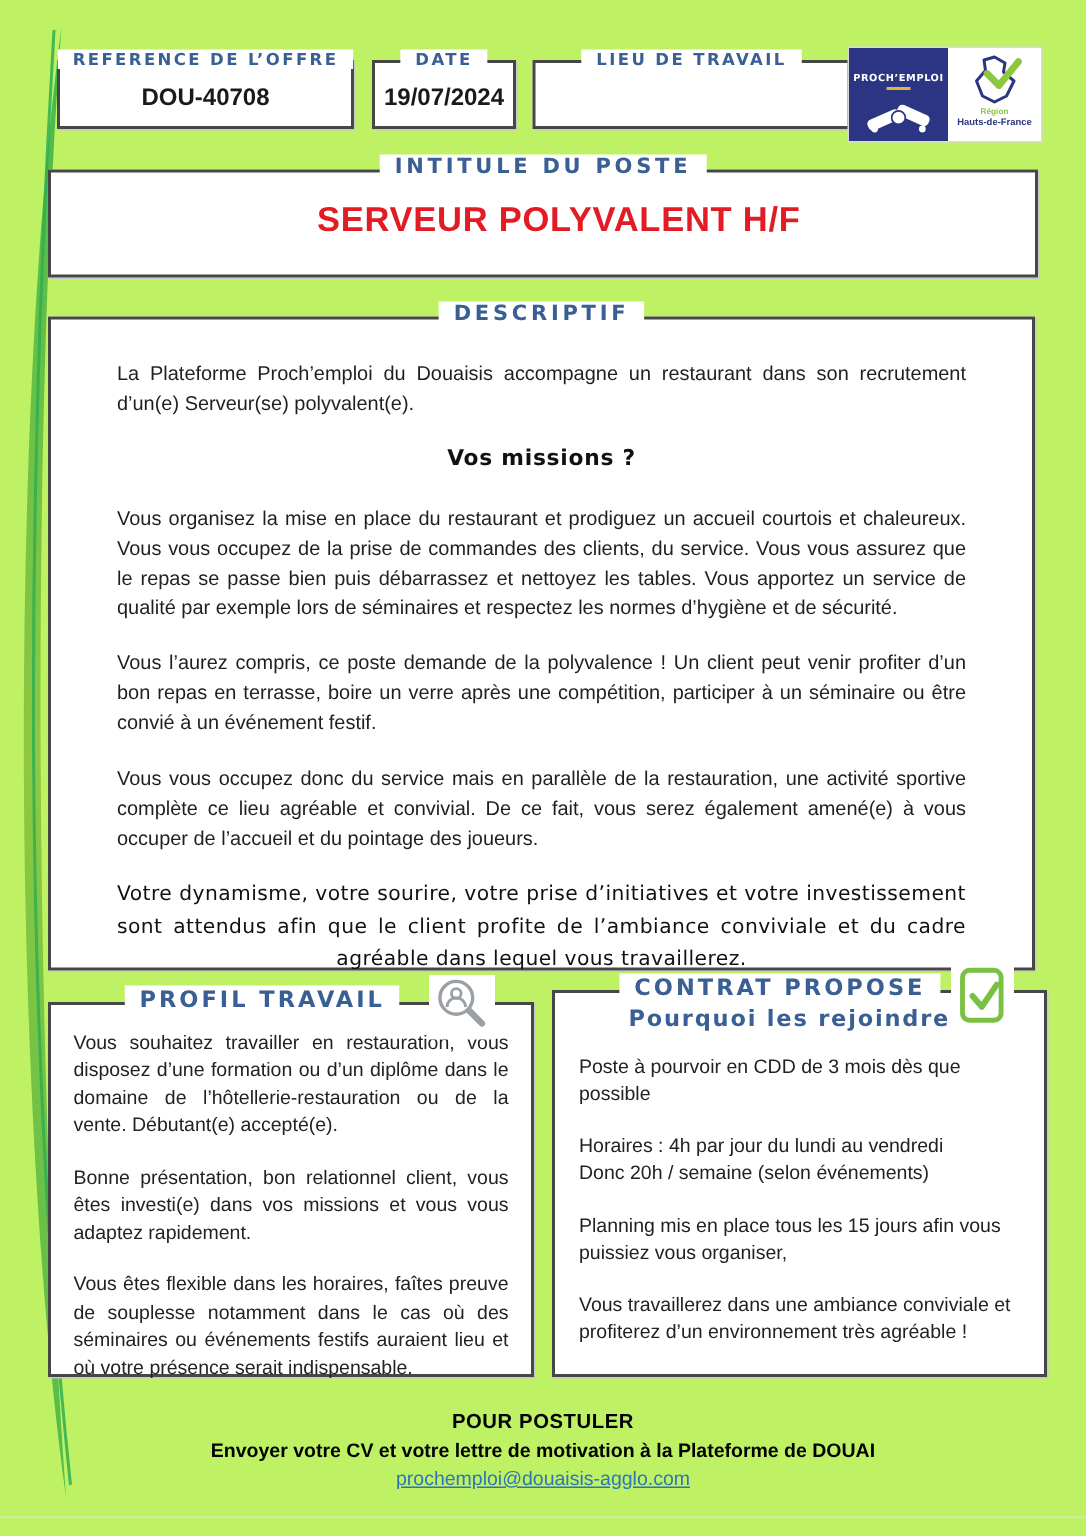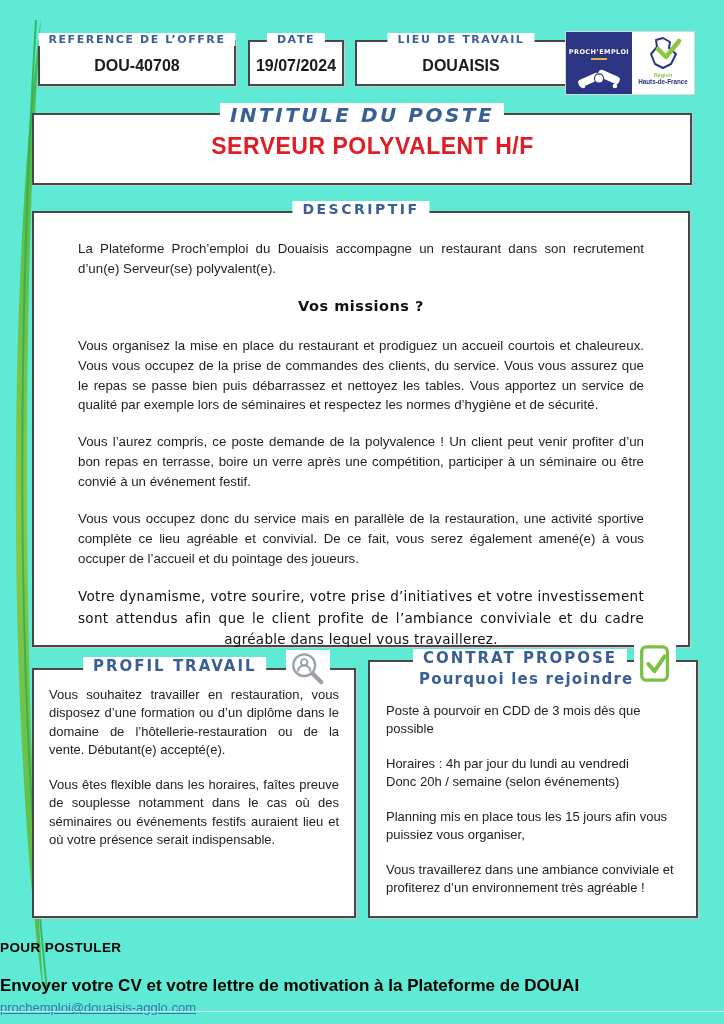--- a/index.html
+++ b/index.html
@@ -1,17 +1,17 @@
 <!DOCTYPE html>
 <html lang="fr"><head>
 <meta charset="utf-8">
 <style>
   html,body{margin:0;padding:0;background:#ffffff;}
   .page{
-    position:relative; width:724px; height:1024px; background:#5eead4;
+    position:relative; width:724px; height:1024px; background:#bef264;
     font-family:"Liberation Sans", sans-serif; color:#222; overflow:hidden;
   }
   
   .box{position:absolute; border:2px solid #474747; background:#fff; box-sizing:border-box; box-shadow:1px 1px 0 #c9c9c9;}
   .box-label{
     position:absolute; left:50%; transform:translateX(-50%);
     background:#fff; padding:0 10px; white-space:nowrap;
     color:#3a5f94; font-weight:bold; font-family:"DejaVu Sans", sans-serif;
   }
   
@@ -19,21 +19,21 @@
   .hdr-value{display:flex; align-items:center; justify-content:center; height:100%;
     font-weight:bold; font-size:16px; color:#1a1a1a; padding-top:6px; box-sizing:border-box;}
   .logo{position:absolute; left:566px; top:32px; width:128px; height:62px; display:flex; box-shadow:0 0 0 1px #d8d8d8;}
   .logo-left{width:66px; background:#2b3583; display:flex; flex-direction:column; align-items:center; padding-top:16px; box-sizing:border-box;}
   .logo-brand{color:#fff; font-size:6.5px; font-weight:bold; letter-spacing:.4px; font-family:"DejaVu Sans", sans-serif;}
   .logo-underline{width:16px;height:2px;background:#e3b33a;margin:2px 0 1px;}
   .logo-right{flex:1; background:#fff; display:flex; flex-direction:column; align-items:center; justify-content:flex-start; padding-top:2px; box-sizing:border-box;}
   .logo-region-small{color:#8dc63f; font-size:5.5px; font-weight:bold; margin-top:-2px;}
   .logo-region{color:#2b3583; font-size:6.3px; font-weight:bold;}
   
-  .intitule-label{top:-12px; font-size:20px; letter-spacing:2.5px;font-style:italic;}
+  .intitule-label{top:-12px; font-size:14px; letter-spacing:2.5px;}
   .job-title{text-align:center; color:#e11c24; font-weight:bold; font-size:23px; padding-top:18px; letter-spacing:.5px;margin-left:21px;}
   
   .desc-label{top:-12px; font-size:14px; letter-spacing:2.5px;}
   .desc-content{padding:26px 44px 0; font-size:13.3px; line-height:1.5; text-align:justify; color:#1f1f1f;}
   .desc-content p{margin:0 0 17px;}
   .missions{ized:none; text-align:center; font-weight:bold; font-family:"DejaVu Sans", sans-serif; font-size:14.5px; margin:2px 0 18px; letter-spacing:.5px; color:#111;}
   .closing{
     font-family:"DejaVu Sans", sans-serif; font-size:13.5px;
     line-height:1.6; letter-spacing:.3px; color:#111; margin-top:4px; text-align-last:center;
   }
@@ -42,23 +42,23 @@
   .profil-content{padding:16px 15px 0; font-size:13px; line-height:1.42; text-align:justify;}
   .profil-content p{margin:0 0 16px;}
   .corner-icon{position:absolute; background:#fff; padding:0 3px;}
   .contrat-sub{
     text-align:center; color:#3a5f94; font-weight:bold; font-family:"DejaVu Sans", sans-serif;
     font-size:15px; letter-spacing:1.2px; margin-top:8px;
   }
   .contrat-content{padding:14px 16px 0; font-size:13px; line-height:1.42;}
   .contrat-content p{margin:0 0 16px;}
   
-  .footer{position:absolute; left:0; top:940px; width:100%; text-align:left;}
+  .footer{position:absolute; left:0; top:940px; width:100%; text-align:center;}
   .footer-heading{font-weight:bold; font-size:13.5px; letter-spacing:.4px; color:#000;}
-  .footer-line{font-weight:bold; font-size:17px; margin-top:21px; color:#000;}
+  .footer-line{font-weight:bold; font-size:13px; margin-top:4px; color:#000;}
   .footer-email{display:inline-block; margin-top:4px; color:#2e75b6; font-size:13px; text-decoration:underline;}
   .bottom-rule{position:absolute; left:0; bottom:12px; width:100%; height:1px; background:#d9dee3;}
   
   .swoosh{position:absolute; left:0; top:0; pointer-events:none;}
 </style>
 </head>
 <body>
 
 <div class="page">
 
@@ -79,21 +79,20 @@
     <div class="hdr-value">DOU-40708</div>
   </div>
 
   <div class="box" style="left:248px; top:40px; width:96px; height:46px;">
     <span class="box-label hdr-label">DATE</span>
     <div class="hdr-value">19/07/2024</div>
   </div>
 
   <div class="box" style="left:355px; top:40px; width:212px; height:46px;">
     <span class="box-label hdr-label">LIEU DE TRAVAIL</span>
-    <div class="hdr-value">DOUAISIS</div>
   </div>
 
   <div class="logo">
     <div class="logo-left">
       <span class="logo-brand">PROCH’EMPLOI</span>
       <span class="logo-underline"></span>
       <svg width="52" height="40" viewBox="0 0 60 44">
         <rect x="2" y="20" width="30" height="10" rx="4" fill="#ffffff" transform="rotate(-24 17 25)"></rect>
         <rect x="28" y="16" width="30" height="10" rx="4" fill="#ffffff" transform="rotate(24 43 21)"></rect>
         <circle cx="30" cy="23" r="6" fill="#ffffff" stroke="#2b3583" stroke-width="1.5"></circle>
@@ -133,20 +132,21 @@
     <span class="corner-icon" style="top:-20px; right:24px;">
       <svg width="38" height="38" viewBox="0 0 40 40">
         <circle cx="16" cy="16" r="11.5" fill="#fff" stroke="#9aa0a6" stroke-width="2.4"></circle>
         <circle cx="16" cy="13" r="3.4" fill="none" stroke="#9aa0a6" stroke-width="2"></circle>
         <path d="M9.5 22.5 a6.5 6.5 0 0 1 13 0" fill="none" stroke="#9aa0a6" stroke-width="2"></path>
         <line x1="25" y1="25" x2="34" y2="34" stroke="#9aa0a6" stroke-width="4.5" stroke-linecap="round"></line>
       </svg>
     </span>
     <div class="profil-content">
       <p>Vous souhaitez travailler en restauration, vous disposez d’une formation ou d’un diplôme dans le domaine de l’hôtellerie-restauration ou de la vente. Débutant(e) accepté(e).</p>
+      <p>Bonne présentation, bon relationnel client, vous êtes investi(e) dans vos missions et vous vous adaptez rapidement.</p>
       <p>Vous êtes flexible dans les horaires, faîtes preuve de souplesse notamment dans le cas où des séminaires ou événements festifs auraient lieu et où votre présence serait indispensable.</p>
     </div>
   </div>
 
   <div class="box" style="left:368px; top:660px; width:330px; height:258px;">
     <span class="box-label sub-label" style="left:46%;">CONTRAT PROPOSE</span>
     <span class="corner-icon" style="top:-18px; right:20px;">
       <svg width="36" height="40" viewBox="0 0 36 42">
         <rect x="4" y="3" width="27" height="35" rx="5" fill="#ffffff" stroke="#7ac143" stroke-width="3.4"></rect>
         <path d="M11 21 l6.5 7.5 L28 13" stroke="#7ac143" stroke-width="4.2" fill="none" stroke-linecap="round" stroke-linejoin="round"></path>

